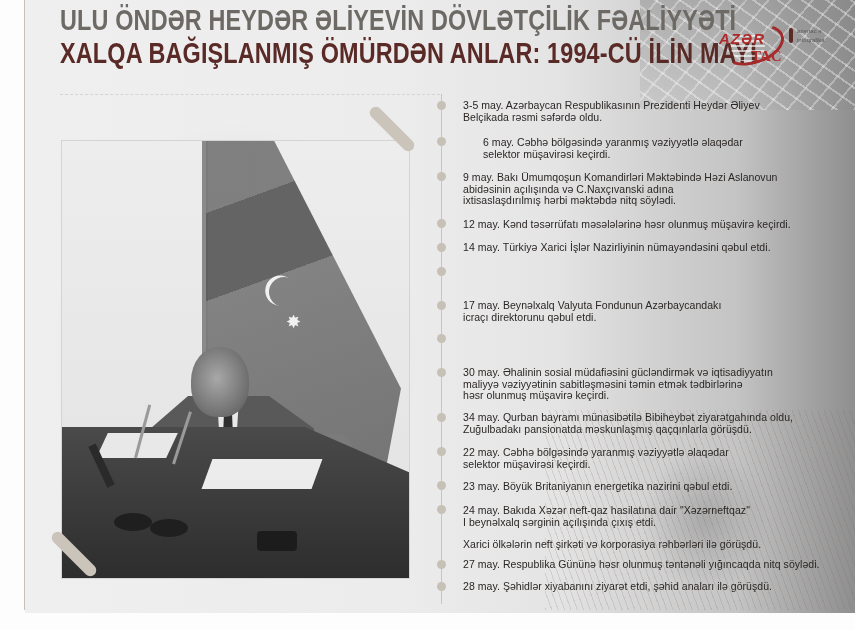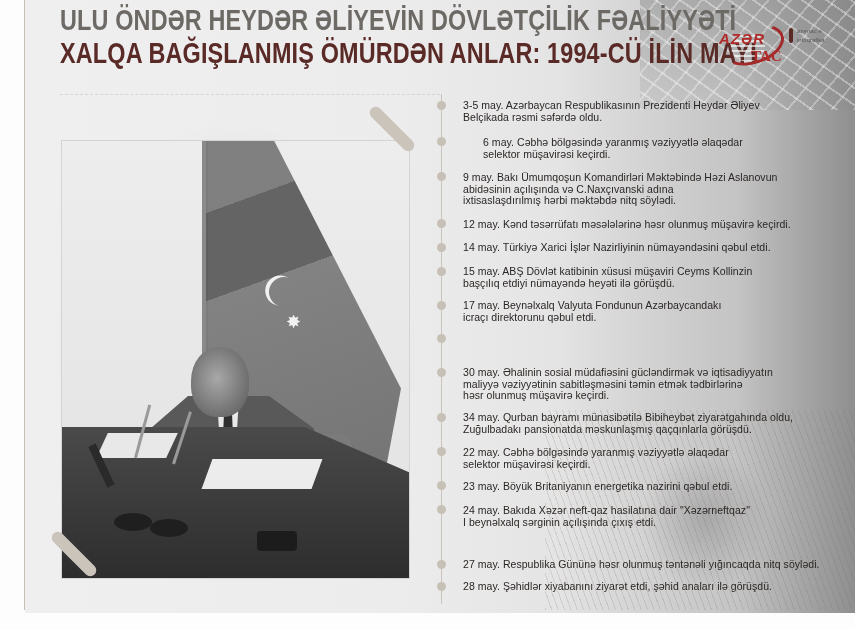--- a/index.html
+++ b/index.html
@@ -161,22 +161,20 @@
 abidəsinin açılışında və C.Naxçıvanski adına
 ixtisaslaşdırılmış hərbi məktəbdə nitq söylədi.</div>
 
   <div class="dot" style="top:219px;"></div>
   <div class="event" style="top:219px;">12 may. Kənd təsərrüfatı məsələlərinə həsr olunmuş müşavirə keçirdi.</div>
 
   <div class="dot" style="top:243px;"></div>
   <div class="event" style="top:242px;">14 may. Türkiyə Xarici İşlər Nazirliyinin nümayəndəsini qəbul etdi.</div>
 
   <div class="dot" style="top:267px;"></div>
-  <div class="event" style="top:266px;">15 may. ABŞ Dövlət katibinin xüsusi müşaviri Ceyms Kollinzin
-başçılıq etdiyi nümayəndə heyəti ilə görüşdü.</div>
 
   <div class="dot" style="top:301px;"></div>
   <div class="event" style="top:300px;">17 may. Beynəlxalq Valyuta Fondunun Azərbaycandakı
 icraçı direktorunu qəbul etdi.</div>
 
   <div class="dot" style="top:334px;"></div>
 
   <div class="dot" style="top:368px;"></div>
   <div class="event" style="top:367px;">30 may. Əhalinin sosial müdafiəsini gücləndirmək və iqtisadiyyatın
 maliyyə vəziyyətinin sabitləşməsini təmin etmək tədbirlərinə
@@ -190,19 +188,20 @@
   <div class="event" style="top:447px;">22 may. Cəbhə bölgəsində yaranmış vəziyyətlə əlaqədar
  selektor müşavirəsi keçirdi.</div>
 
   <div class="dot" style="top:481px;"></div>
   <div class="event" style="top:481px;">23 may. Böyük Britaniyanın energetika nazirini qəbul etdi.</div>
 
   <div class="dot" style="top:505px;"></div>
   <div class="event" style="top:505px;">24 may. Bakıda Xəzər neft-qaz hasilatına dair "Xəzərneftqaz"
 I beynəlxalq sərginin açılışında çıxış etdi.</div>
 
+  <div class="event" style="top:539px;">Xarici ölkələrin neft şirkəti və korporasiya rəhbərləri ilə görüşdü.</div>
 
   <div class="dot" style="top:560px;"></div>
   <div class="event" style="top:559px;">27 may. Respublika Gününə həsr olunmuş təntənəli yığıncaqda nitq söylədi.</div>
 
   <div class="dot" style="top:582px;"></div>
   <div class="event" style="top:581px;">28 may. Şəhidlər xiyabanını ziyarət etdi, şəhid anaları ilə görüşdü.</div>
 </div>
 
 </body></html>

